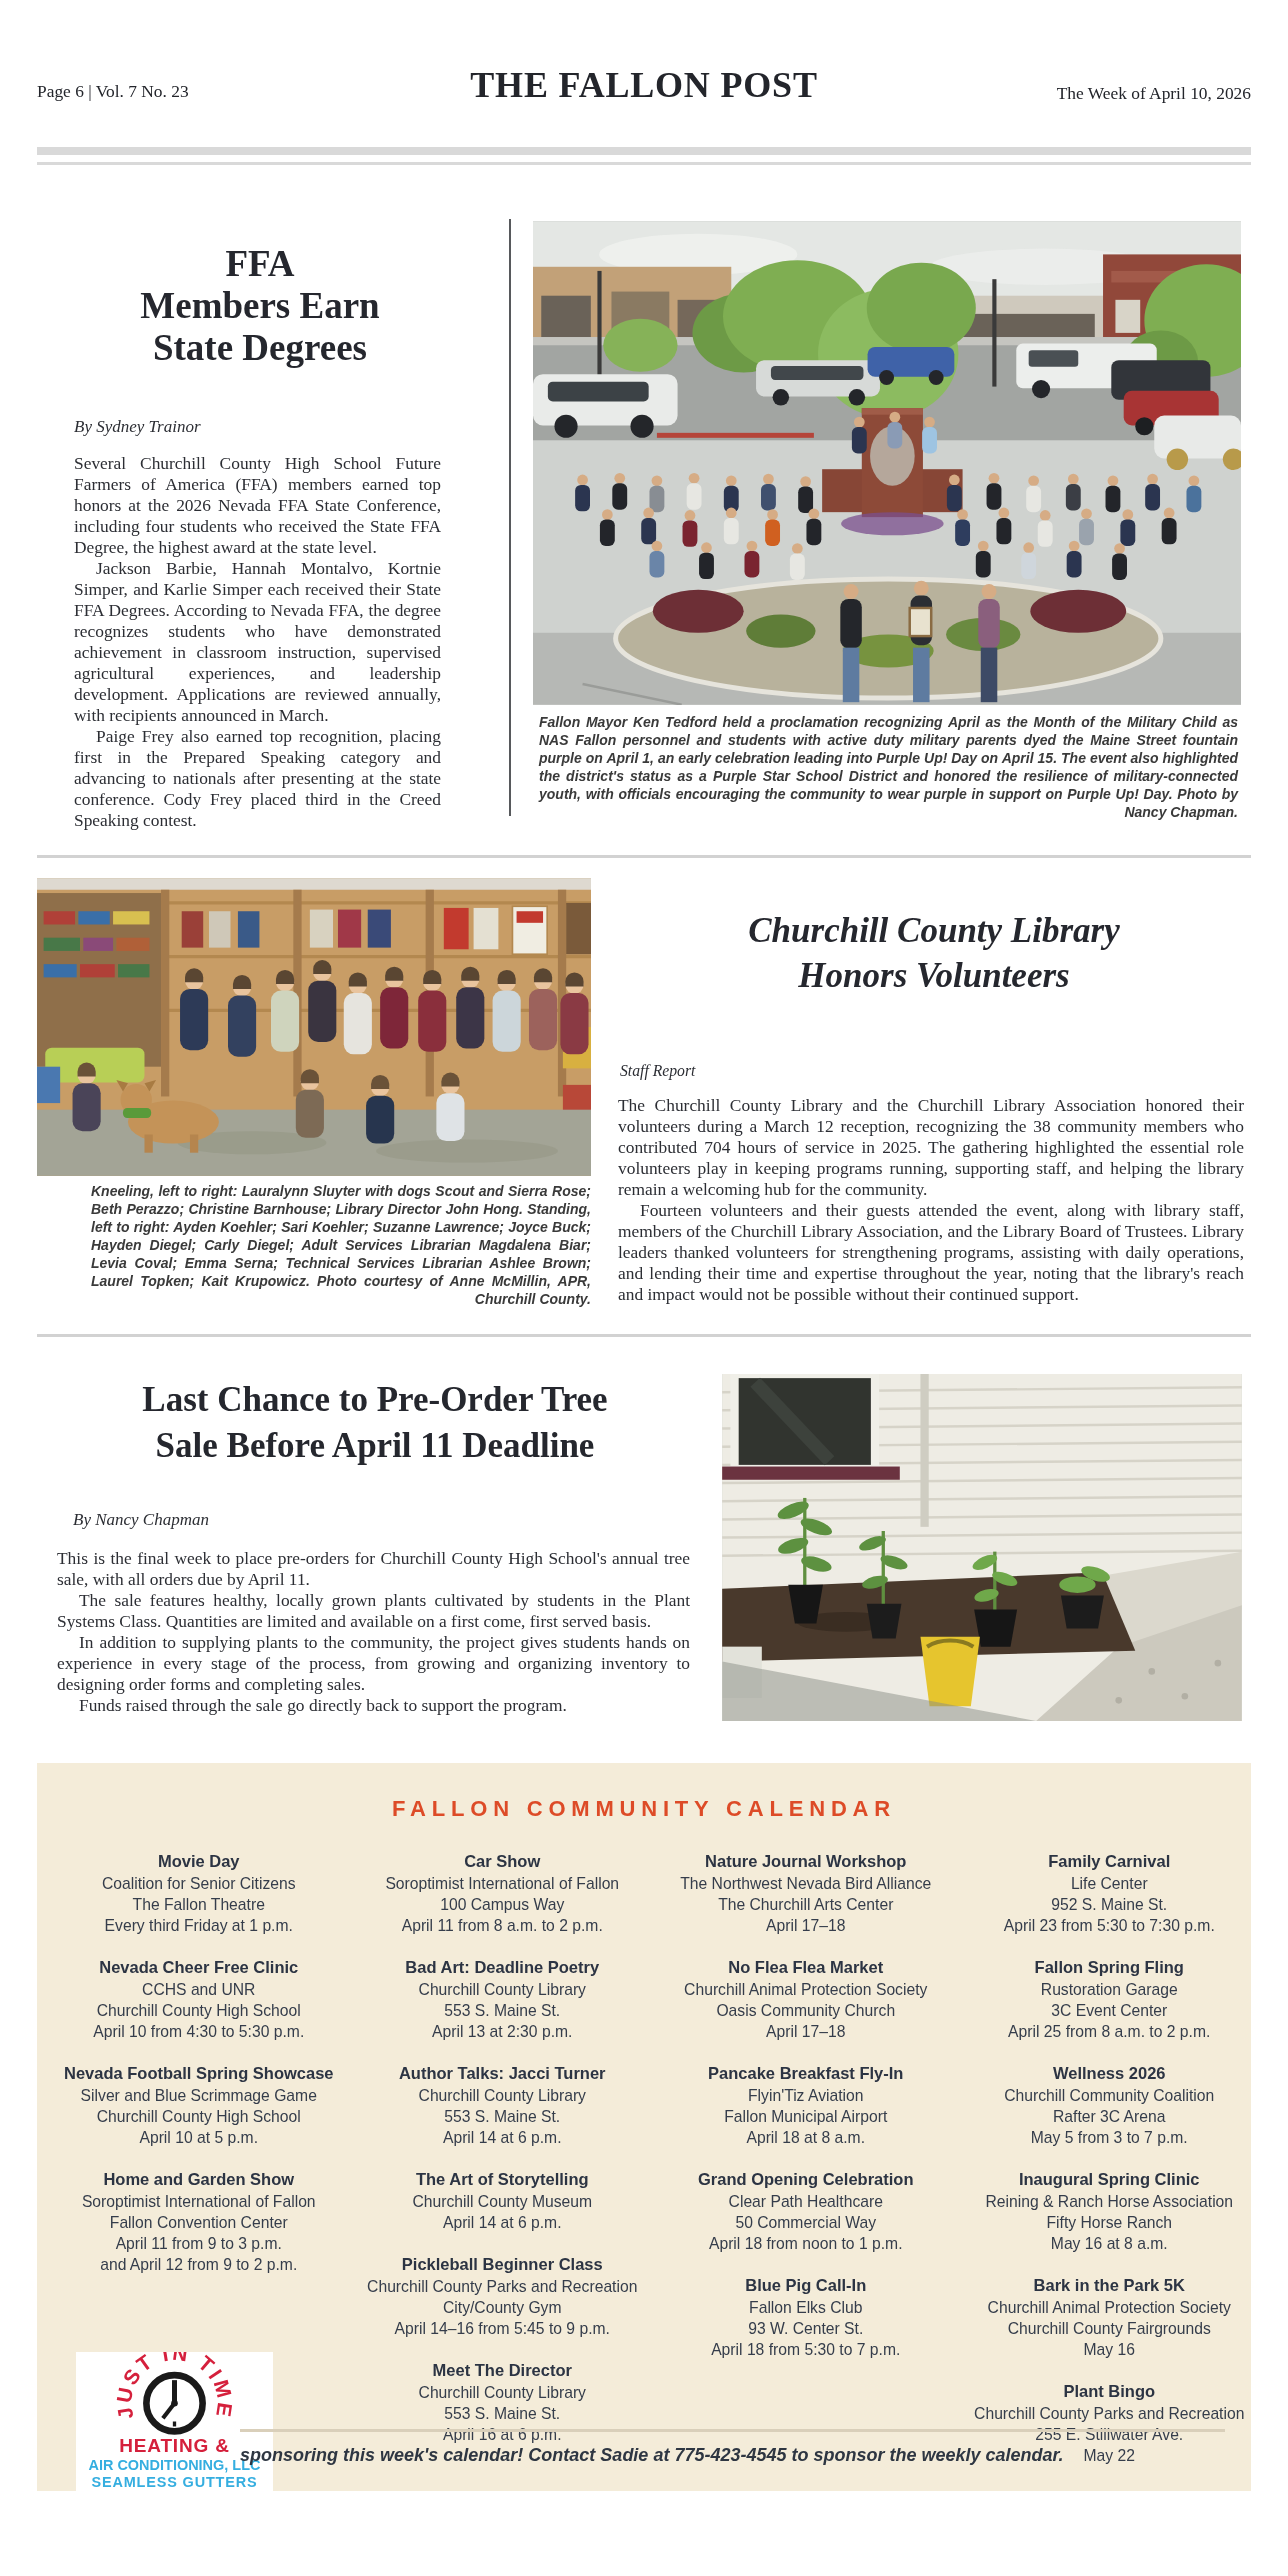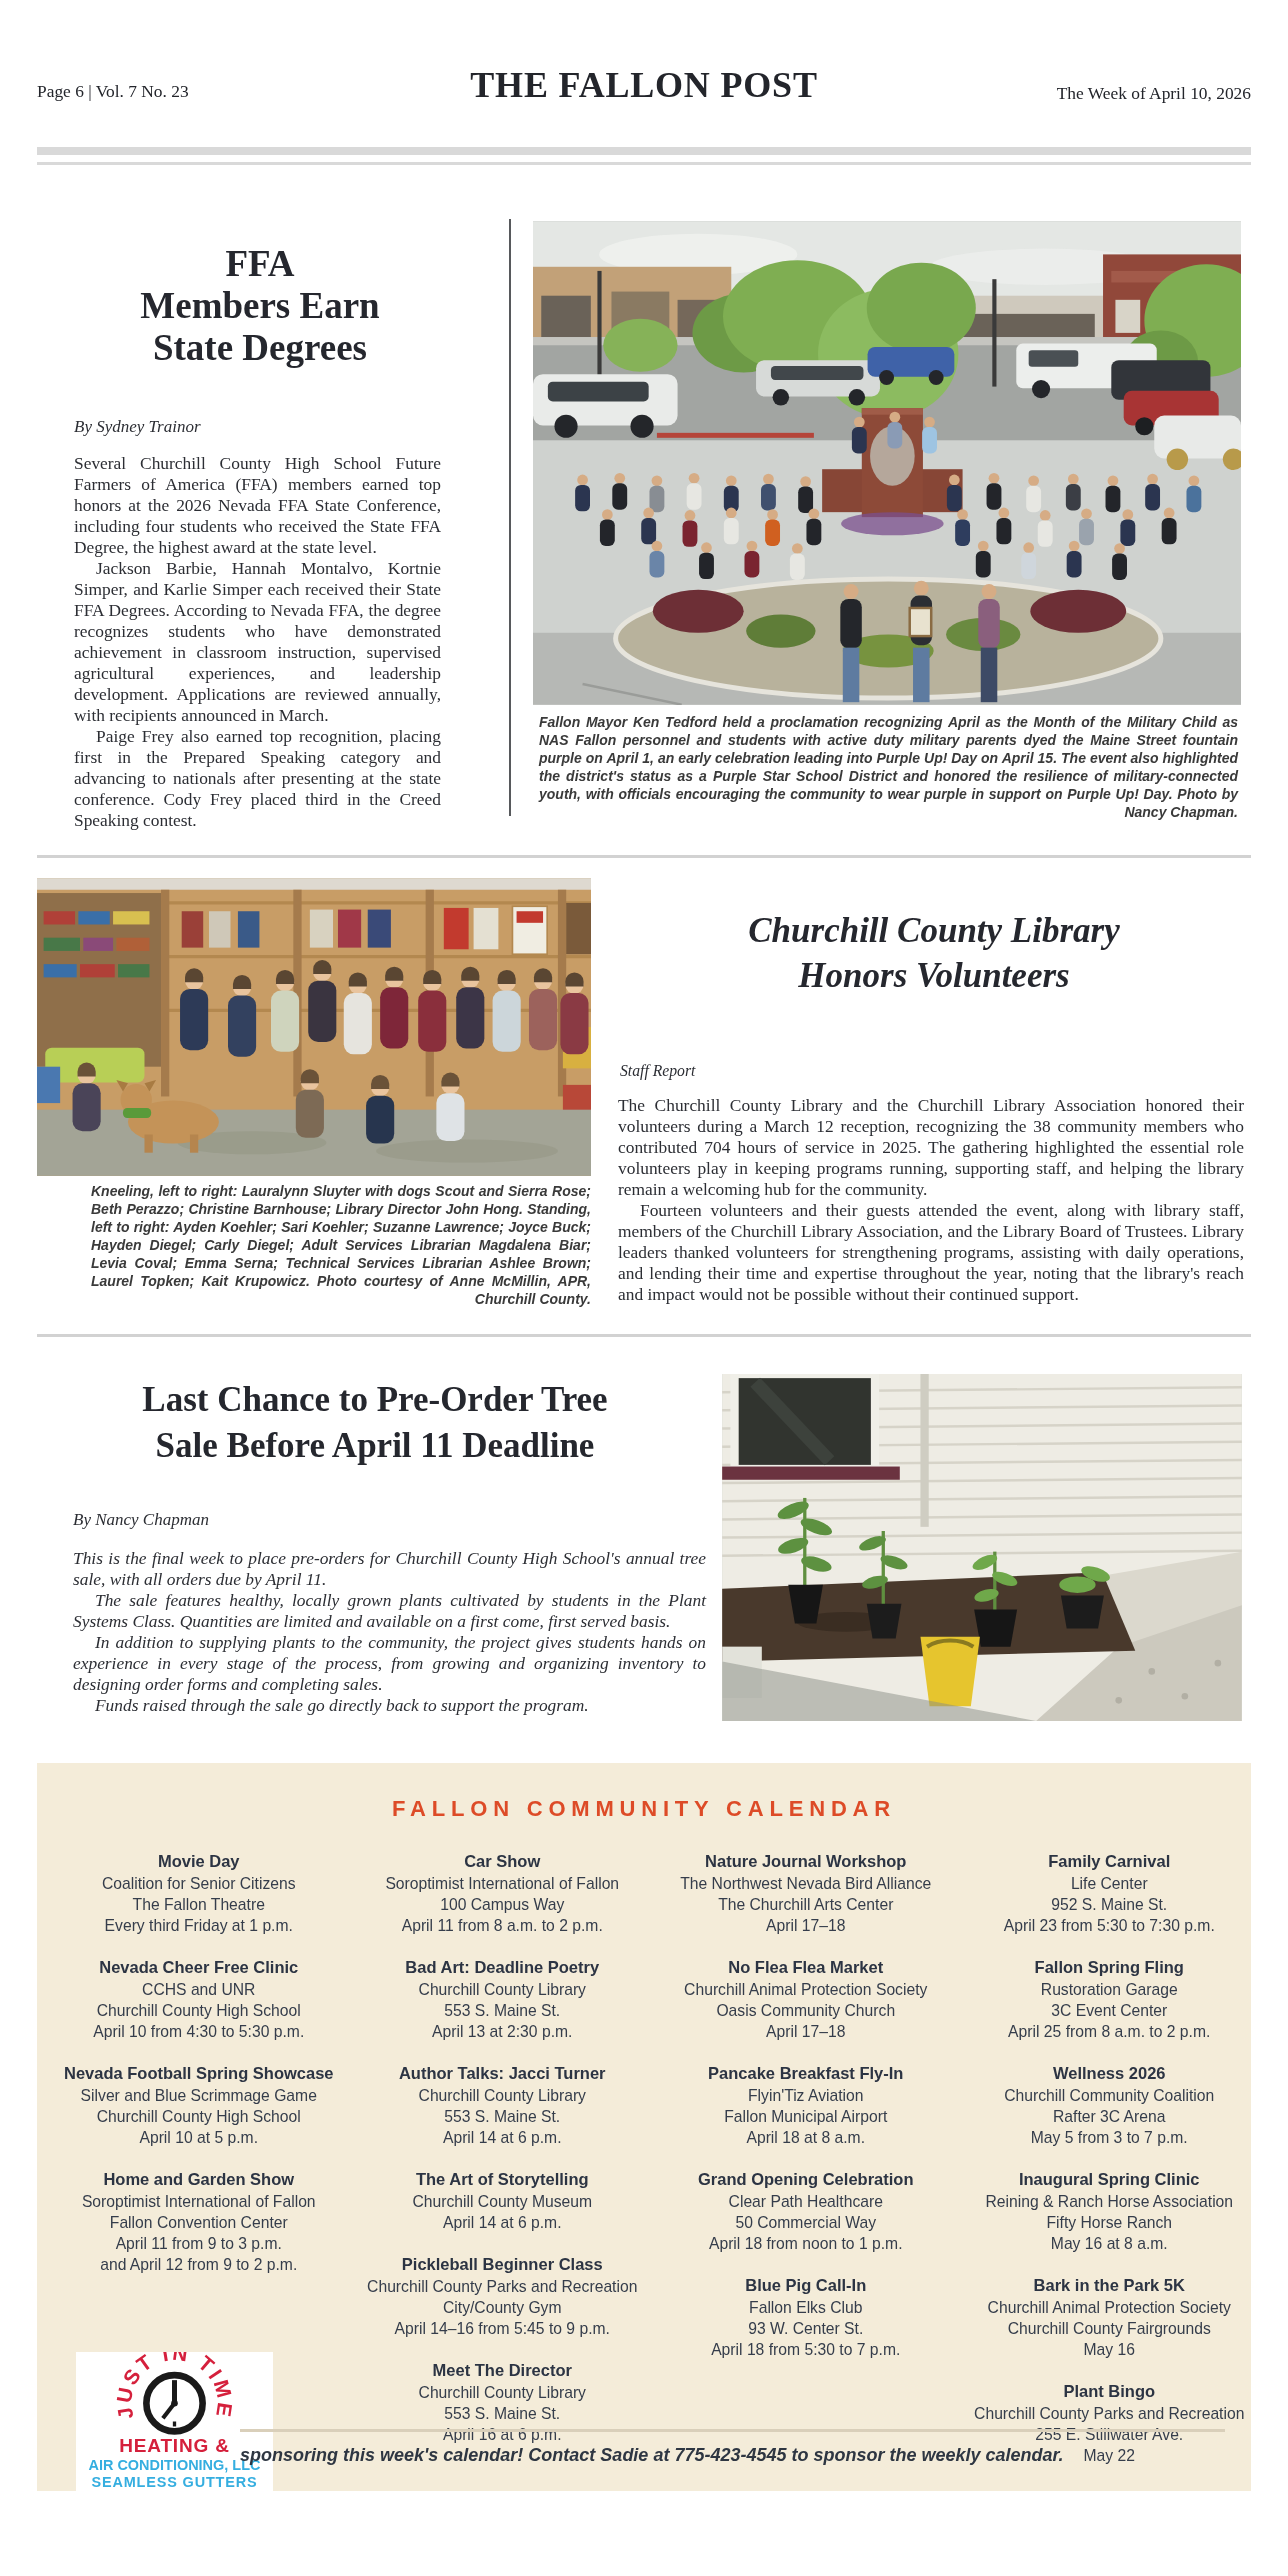--- a/index.html
+++ b/index.html
@@ -297,21 +297,21 @@
     <p class="indent">Fourteen volunteers and their guests attended the event, along with library staff, members of the Churchill Library Association, and the Library Board of Trustees. Library leaders thanked volunteers for strengthening programs, assisting with daily operations, and lending their time and expertise throughout the year, noting that the library's reach and impact would not be possible without their continued support.</p>
   </div>
 
   <div class="abs divider" style="left:37px;top:1334px;width:1214px;"></div>
 
   <div class="abs headline h-tree" style="left:37px;top:1377px;width:676px;">
     <div>Last Chance to Pre-Order Tree</div>
     <div>Sale Before April 11 Deadline</div>
   </div>
   <div class="abs byline" style="left:73px;top:1510px;">By Nancy Chapman</div>
-  <div class="abs body-text" style="left:73px;top:1548px;width:633px;font-style:italic;">
+  <div class="abs body-text" style="left:57px;top:1548px;width:633px;">
     <p>This is the final week to place pre-orders for Churchill County High School's annual tree sale, with all orders due by April 11.</p>
     <p class="indent">The sale features healthy, locally grown plants cultivated by students in the Plant Systems Class. Quantities are limited and available on a first come, first served basis.</p>
     <p class="indent">In addition to supplying plants to the community, the project gives students hands on experience in every stage of the process, from growing and organizing inventory to designing order forms and completing sales.</p>
     <p class="indent">Funds raised through the sale go directly back to support the program.</p>
   </div>
 
   <div class="abs photo" style="left:722px;top:1374px;width:520px;height:347px;">
     <svg width="520" height="347" viewBox="0 0 629 420">
       <rect width="629" height="420" fill="#eeece4"></rect>
       <g stroke="#d6d3c8" stroke-width="3">

